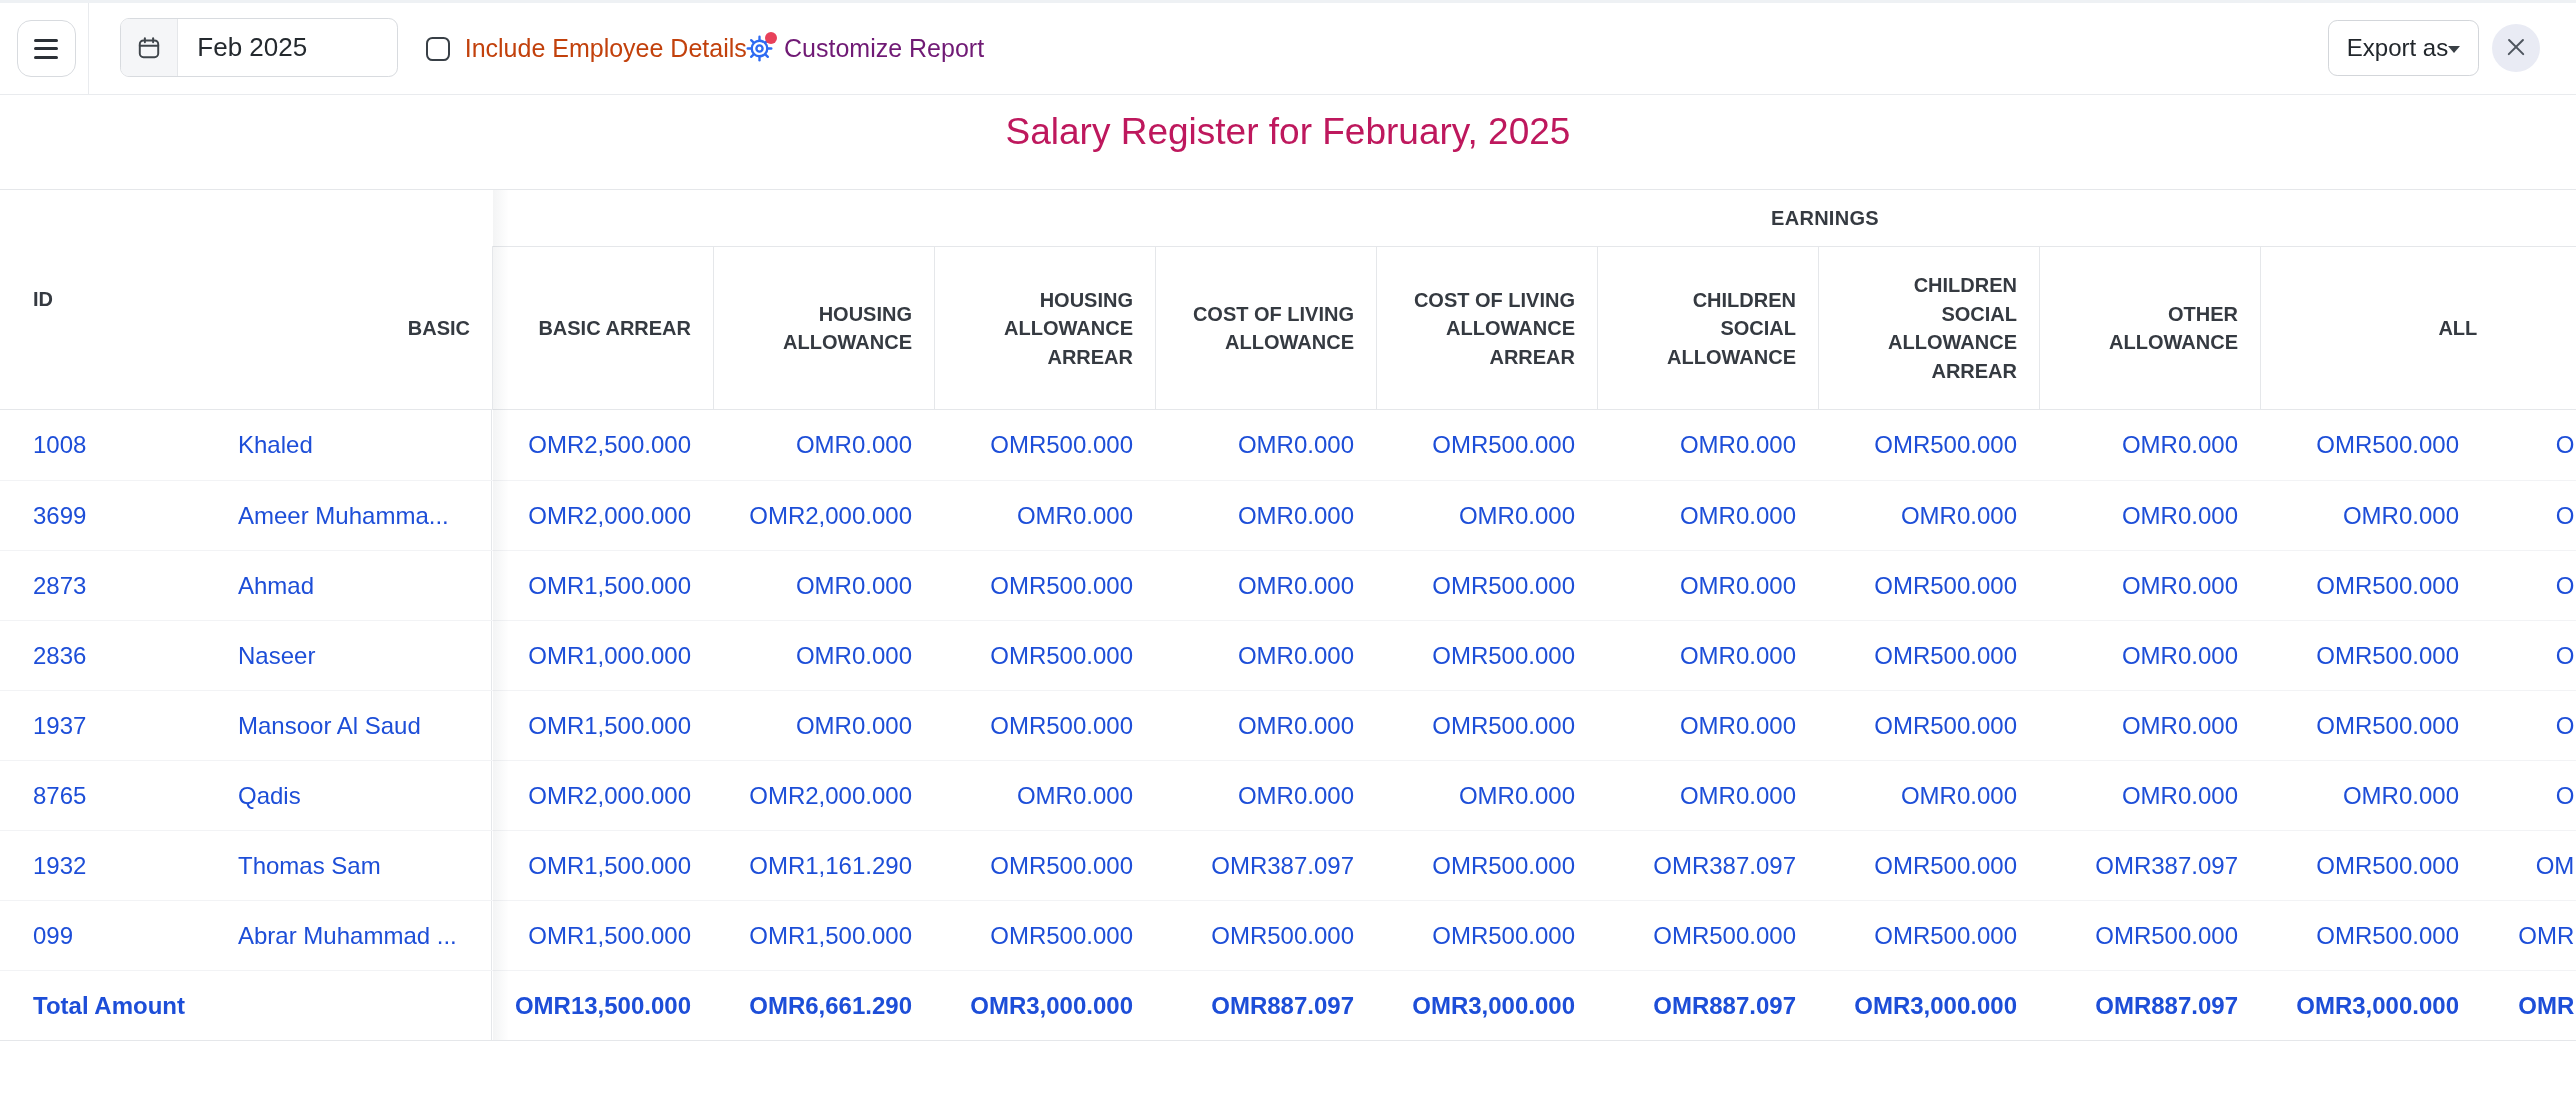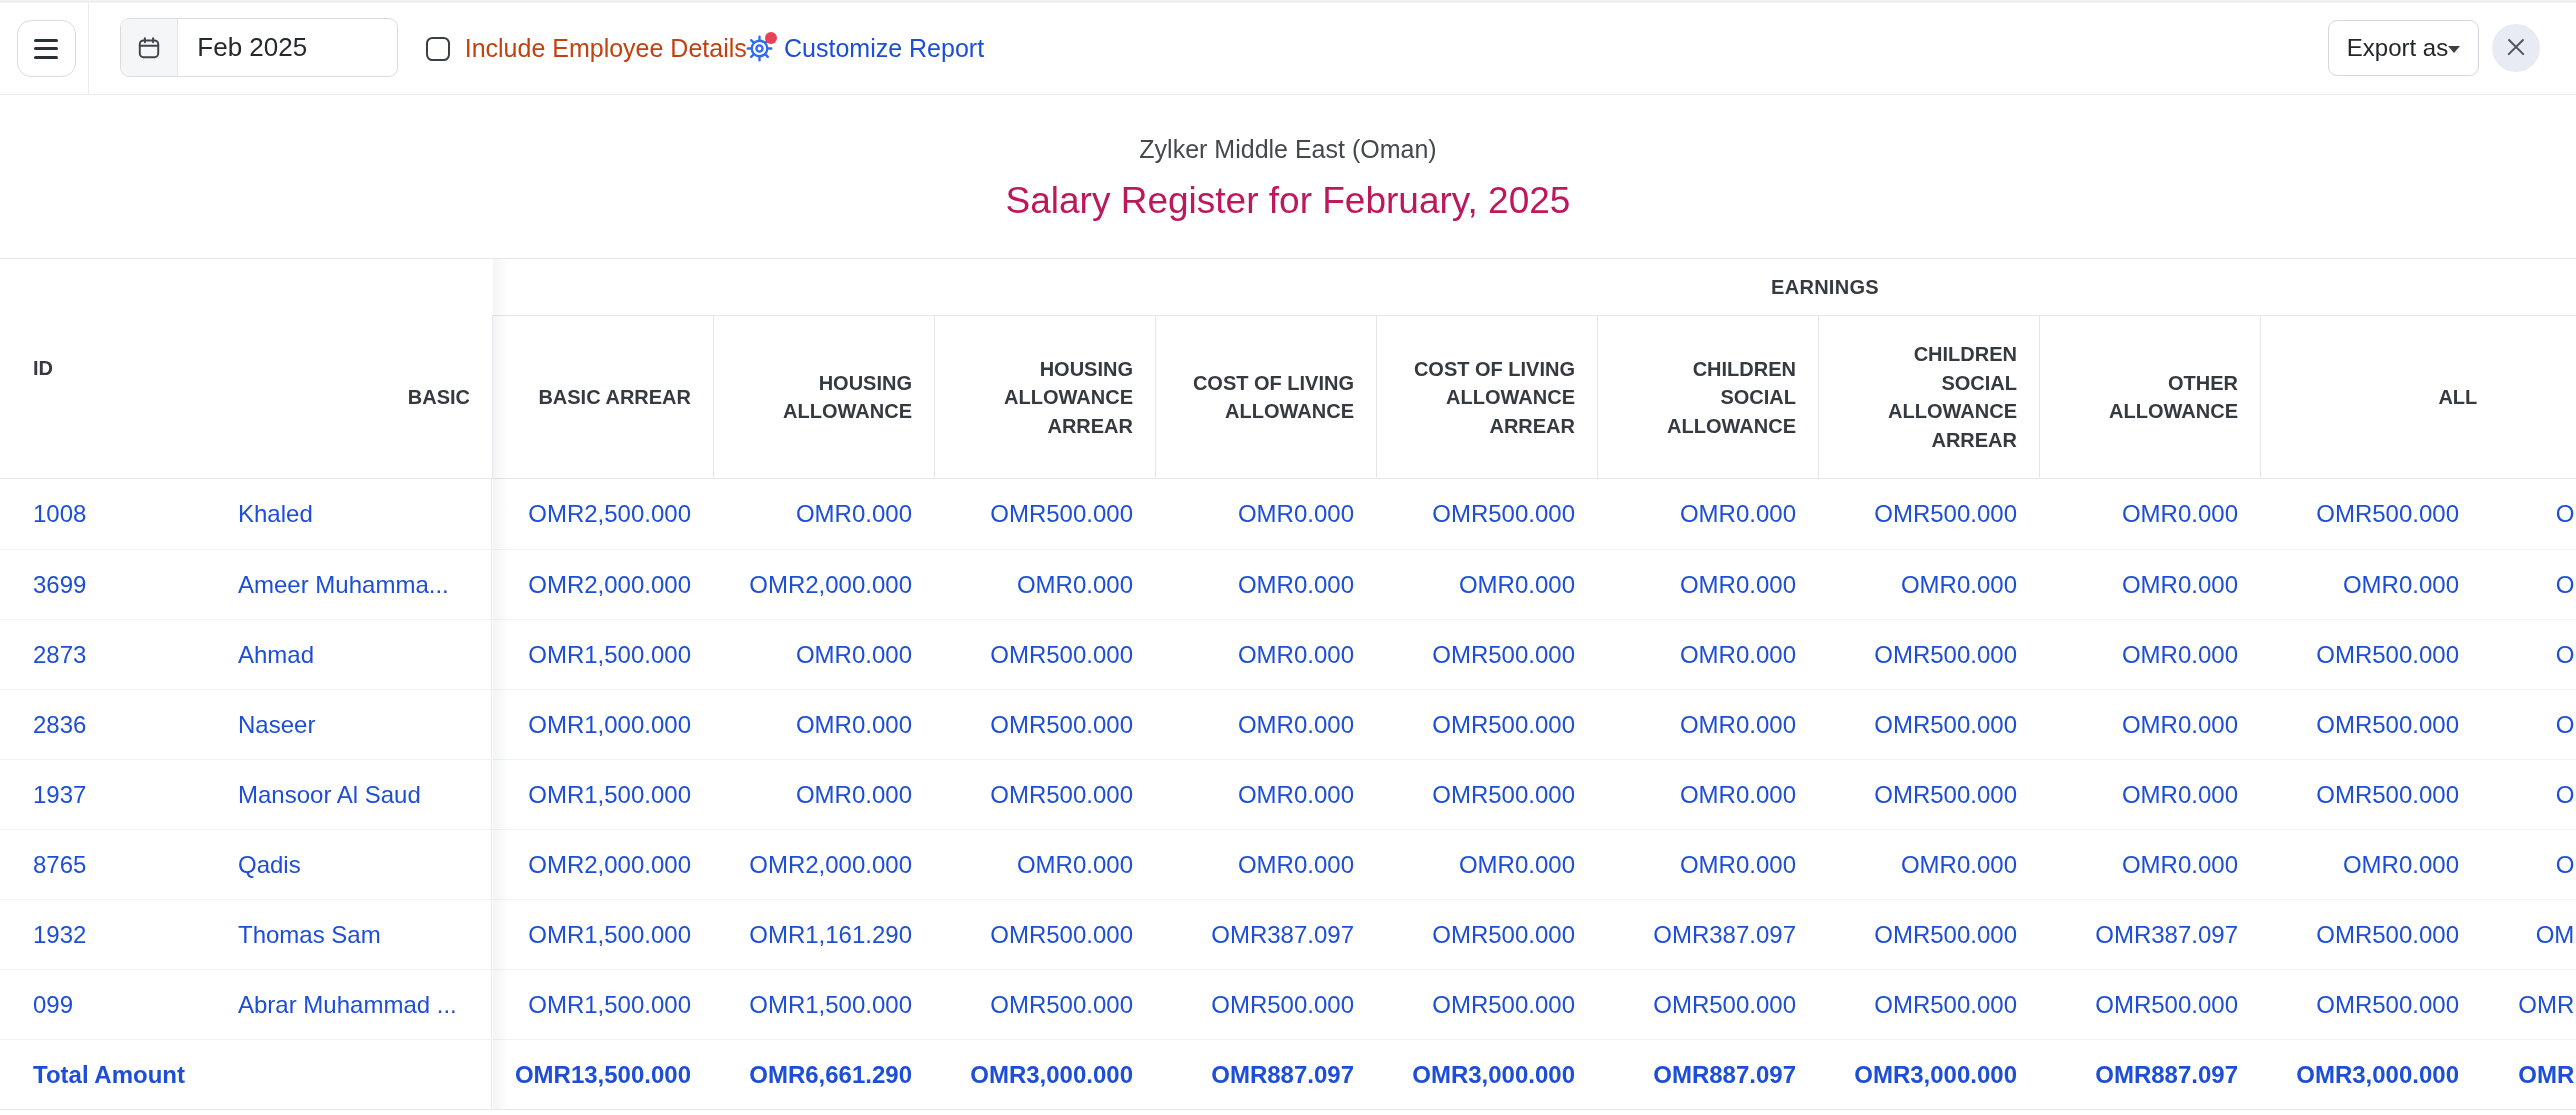--- a/index.html
+++ b/index.html
@@ -123,35 +123,34 @@
         <line x1="16" y1="25" x2="16" y2="29"></line>
         <line x1="7" y1="16" x2="3" y2="16"></line>
         <line x1="16" y1="7" x2="16" y2="3"></line>
         <line x1="22.4" y1="22.4" x2="25.2" y2="25.2"></line>
         <line x1="9.6" y1="22.4" x2="6.8" y2="25.2"></line>
         <line x1="9.6" y1="9.6" x2="6.8" y2="6.8"></line>
         <line x1="22.4" y1="9.6" x2="25.2" y2="6.8"></line>
       </svg>
       <span class="gear-dot" style="background:#e8415a"></span>
     </div>
-    <span class="customize-label" style="color:#1d4ed8">Customize Report</span>
+    <span class="customize-label" style="color:#701a75">Customize Report</span>
   </div>
 
   <div class="export-btn">
     <span>Export as</span>
     <span class="caret-down"></span>
   </div>
 
   <div class="close-btn">
     <span class="x-icon"></span>
   </div>
 </div>
 
 <div class="title-block">
-  <div class="company-name">Zylker Middle East (Oman)</div>
   <div class="report-title">Salary Register for February, 2025</div>
 </div>
 
 <div class="tbl">
 
   <div class="grid thead">
     <div class="h-id">ID</div>
     <div class="h-group">
       <span>EARNINGS</span>
     </div>

